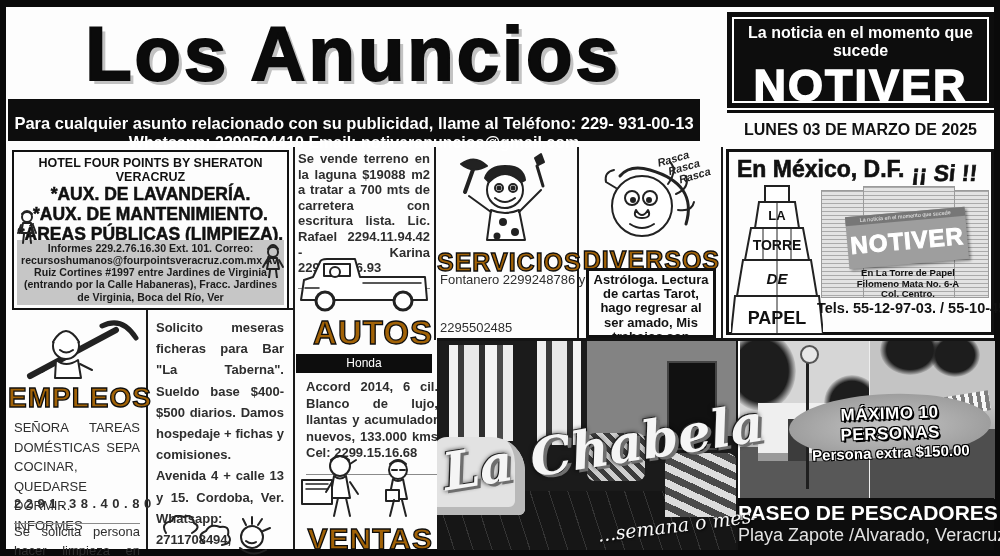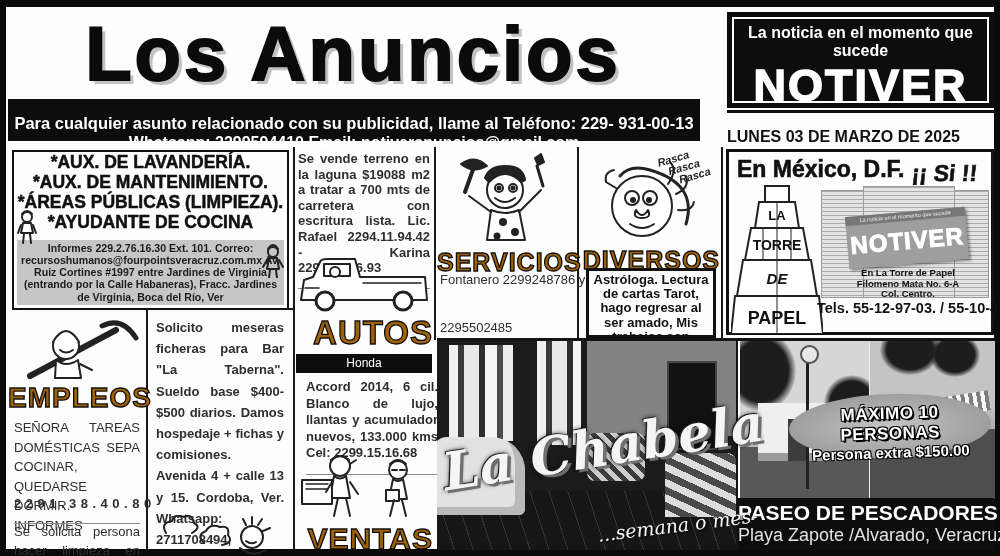--- a/index.html
+++ b/index.html
@@ -17,21 +17,21 @@
   .contact-bar .l1{font-size:16.5px;font-weight:bold;padding-top:15px;}
   .contact-bar .l2{font-size:16px;font-weight:bold;padding-top:1px;}
   
   .notiver-box{left:727px;top:12px;width:267px;height:96px;background:#0d0d0d;box-sizing:border-box;
          border:3px solid #0d0d0d;}
   .notiver-inner{position:absolute;inset:2px;border:2px solid #fff;text-align:center;color:#fff;}
   .notiver-inner .tag{font-size:16px;font-weight:bold;margin-top:5px;}
   .notiver-inner .brand{font-size:45px;font-weight:bold;letter-spacing:2px;margin-top:0px;
          -webkit-text-stroke:1.5px #fff;}
   .date-strip{left:727px;top:110px;width:267px;height:30px;border-top:3px solid #0d0d0d;
-         font-size:16px;font-weight:bold;padding-top:15px;box-sizing:border-box;}
+         text-align:center;font-size:16px;font-weight:bold;padding-top:8px;box-sizing:border-box;}
   
   .hotel{left:12px;top:150px;width:277px;height:160px;border:2px solid #111;box-sizing:border-box;
          text-align:center;}
   .hotel .h1{font-size:12.5px;font-weight:bold;margin-top:4px;}
   .hotel .h2{font-size:12.5px;font-weight:bold;}
   .hotel .pos{font-size:17.5px;font-weight:bold;line-height:20px;-webkit-text-stroke:.5px #111;}
   .hotel .info{position:absolute;left:3px;right:3px;bottom:3px;background:#c6c6c6;color:#1c1c1c;
          font-size:10.6px;font-weight:bold;line-height:12.3px;padding:2px 4px;}
   
   .ad{font-size:13px;color:#2e2e2e;text-align:justify;}
@@ -143,20 +143,21 @@
   <div class="abs date-strip">LUNES 03 DE MARZO DE 2025</div>
 
   <div class="vline" style="left:293px;top:147px;height:402px;"></div>
   <div class="vline" style="left:434px;top:147px;height:193px;"></div>
   <div class="vline" style="left:577px;top:147px;height:191px;"></div>
   <div class="vline" style="left:721px;top:147px;height:191px;"></div>
   <div class="vline" style="left:146px;top:308px;height:241px;"></div>
   <div class="hline" style="left:146px;top:308px;width:147px;"></div>
 
   <div class="abs hotel">
+    <div class="h1">HOTEL FOUR POINTS BY SHERATON VERACRUZ</div>
     <div class="pos">*AUX. DE LAVANDERÍA.</div>
     <div class="pos">*AUX. DE MANTENIMIENTO.</div>
     <div class="pos">*ÁREAS PÚBLICAS (LIMPIEZA).</div>
     <div class="pos">*AYUDANTE DE COCINA</div>
     <div class="info">Informes 229.2.76.16.30 Ext. 101. Correo: recursoshumanos@fourpointsveracruz.com.mx Av. Ruiz Cortines #1997 entre Jardines de Virginia (entrando por la Calle Habaneras), Fracc. Jardines de Virginia, Boca del Río, Ver</div>
     <svg class="cartoon" style="position:absolute;left:2px;top:58px;" width="22" height="34" viewBox="0 0 22 34">
       <circle cx="11" cy="7" r="5"></circle>
         <path d="M6,4 Q11,-2 16,4"></path>
         <path d="M7,13 h8 l2,10 h-12 z"></path>
         <path d="M5,15 l-3,8 M17,15 l3,8"></path>

